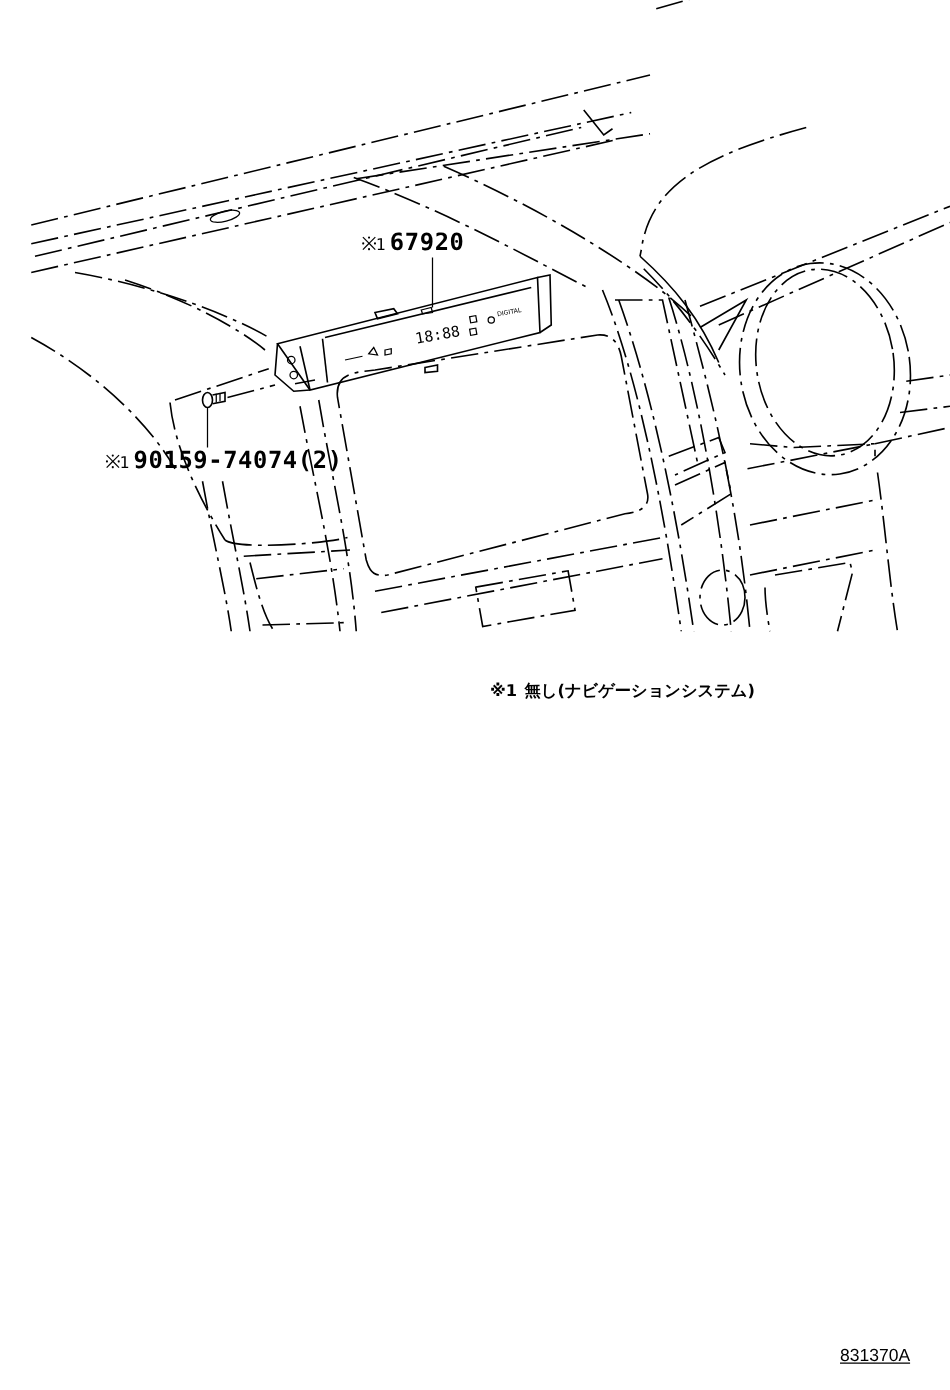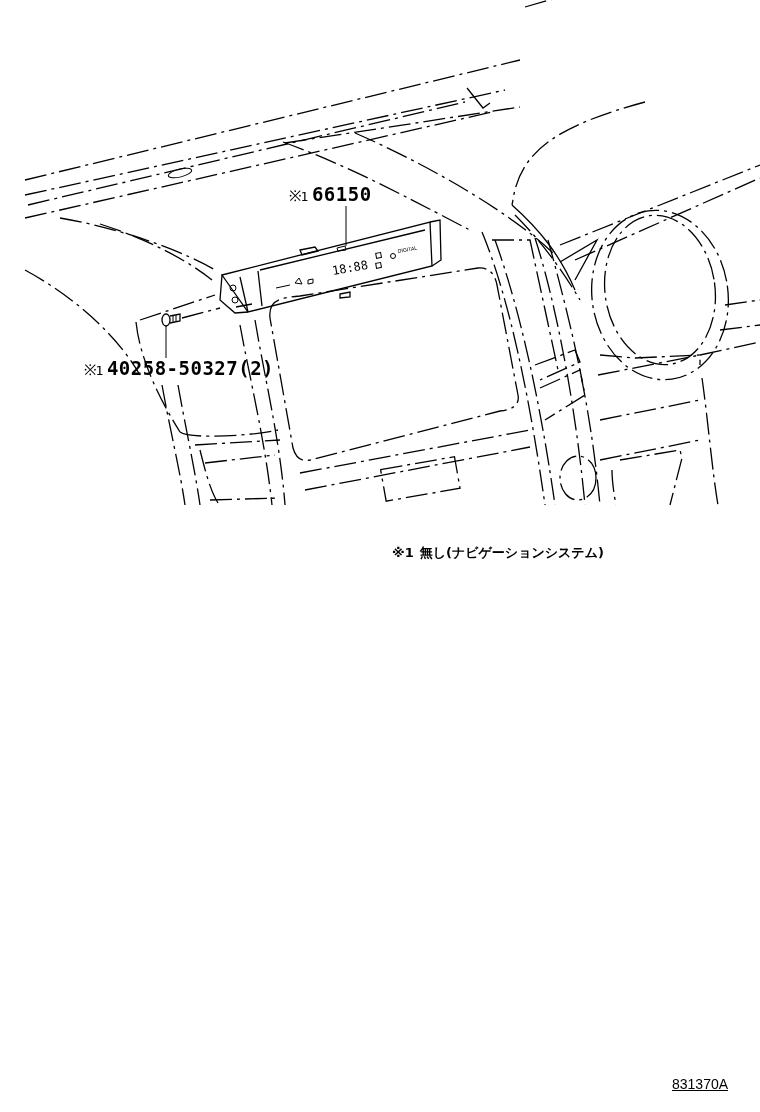--- a/index.html
+++ b/index.html
@@ -121,24 +121,24 @@
     <path class="ln" d="M170 316 L180 314 L180 321 L170 323"></path>
     <path class="thin" d="M173 315 L173 322 M176 315 L176 321"></path>
     <path class="dash" d="M182 318 L220 308"></path>
   </g>
 
   <line class="thin" x1="346" y1="206" x2="346" y2="246"></line>
   <line class="thin" x1="166" y1="326" x2="166" y2="358"></line>
 </svg>
 
 <div class="label part-label" style="left:289px; top:183px;">
-  <span class="mark">※</span><span class="mark-one">1</span><span>66150</span>
+  <span class="mark">※</span><span class="mark-one">1</span><span>67920</span>
 </div>
 
 <div class="label part-label" style="left:84px; top:357px;">
-  <span class="mark">※</span><span class="mark-one">1</span><span>40258-50327</span><span>(2)</span>
+  <span class="mark">※</span><span class="mark-one">1</span><span>90159-74074</span><span>(2)</span>
 </div>
 
 <div class="label note" style="left:392px; top:544px;font-weight:bold;">
   <span>※</span><span style="margin-right:6px;">1</span><span>無し(ナビゲーションシステム)</span>
 </div>
 
 <div class="label code" style="left:672px; top:1076px;">831370A</div>
 
 </body></html>

